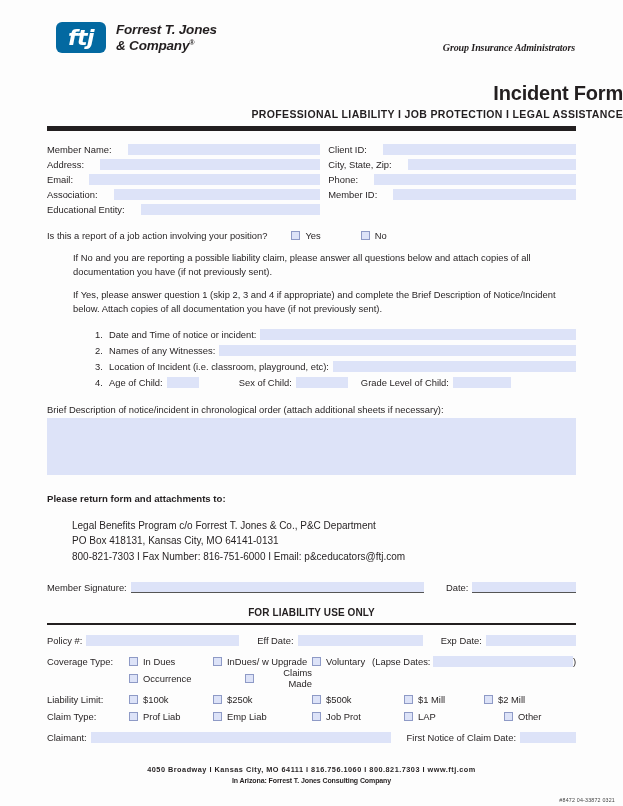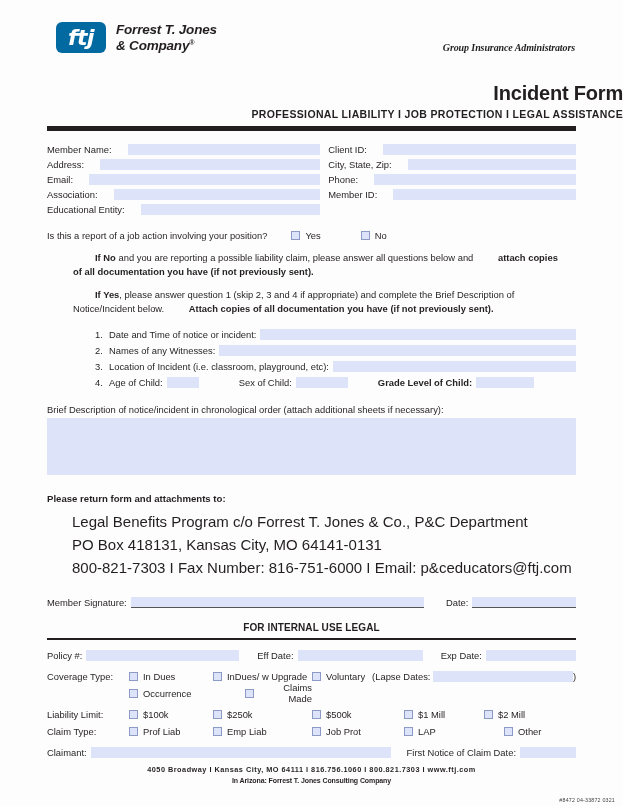--- a/index.html
+++ b/index.html
@@ -110,37 +110,37 @@
     flex: none;
   }
   .cb-lbl { margin-left: 5px; font-size: 9.4px; }
 
   .para {
     margin: 10px 0 0 26px;
     font-size: 9.4px;
     line-height: 1.45;
     width: 495px;
   }
-  .para b { font-weight: bold; margin-left: 22px; }
+  .para b { font-weight: normal; }
 
   .qlist { margin: 11px 0 0 48px; }
   .qitem { display: flex; align-items: center; height: 16px; }
   .qnum { width: 14px; flex: none; font-size: 9.4px; }
   .qtxt { white-space: nowrap; font-size: 9.4px; }
   .fixblank { background: #dde3f8; height: 11px; margin-left: 4px; }
 
   .brief-lbl { margin-top: 13px; font-size: 9.4px; }
   .brief-box {
     margin-top: 3px;
     height: 57px;
     background: #dde3f8;
   }
 
   .ret-title { margin-top: 18px; font-weight: bold; font-size: 9.6px; }
-  .ret-lines { margin: 6px 0 0 25px; font-size: 15px; line-height: 1.55; }
+  .ret-lines { margin: 14px 0 0 25px; font-size: 10px; line-height: 1.55; }
 
   .sig-row { display: flex; align-items: flex-end; margin-top: 18px; }
   .sig-lbl { font-size: 9.4px; white-space: nowrap; }
   .sig-blank {
     background: #dde3f8; height: 11px;
     border-bottom: 1px solid #555;
     margin-left: 4px;
   }
 
   .internal {
@@ -270,21 +270,21 @@
         <span class="qnum">3.</span>
         <span class="qtxt">Location of Incident (i.e. classroom, playground, etc):</span>
         <span class="blank"></span>
       </div>
       <div class="qitem">
         <span class="qnum">4.</span>
         <span class="qtxt">Age of Child:</span>
         <span class="fixblank" style="width:32px;"></span>
         <span class="qtxt" style="margin-left:40px;">Sex of Child:</span>
         <span class="fixblank" style="width:52px;"></span>
-        <span class="qtxt" style="margin-left:30px;font-weight:bold;">Grade Level of Child:</span>
+        <span class="qtxt" style="margin-left:13px;">Grade Level of Child:</span>
         <span class="fixblank" style="width:58px;"></span>
       </div>
     </div>
 
     <div class="brief-lbl">Brief Description of notice/incident in chronological order (attach additional sheets if necessary):</div>
     <div class="brief-box"></div>
 
     <div class="ret-title">Please return form and attachments to:</div>
     <div class="ret-lines">
       <div>Legal Benefits Program c/o Forrest T. Jones &amp; Co., P&amp;C Department</div>
@@ -292,21 +292,21 @@
       <div>800-821-7303  I  Fax Number: 816-751-6000  I  Email: p&amp;ceducators@ftj.com</div>
     </div>
 
     <div class="sig-row">
       <span class="sig-lbl">Member Signature:</span>
       <span class="sig-blank" style="width:317px;"></span>
       <span class="sig-lbl" style="margin-left:22px;">Date:</span>
       <span class="sig-blank" style="width:112px;"></span>
     </div>
 
-    <div class="internal">FOR INTERNAL USE LEGAL</div>
+    <div class="internal">FOR LIABILITY USE ONLY</div>
     <div class="rule-thin"></div>
 
     <div class="iu">
 
       <div class="iu-row">
         <span class="lbl" style="white-space:nowrap;">Policy #:</span>
         <span class="iu-blank" style="width:166px;margin-left:4px;"></span>
         <span class="lbl" style="margin-left:18px;">Eff Date:</span>
         <span class="iu-blank" style="width:136px;margin-left:4px;"></span>
         <span class="lbl" style="margin-left:18px;">Exp Date:</span>

